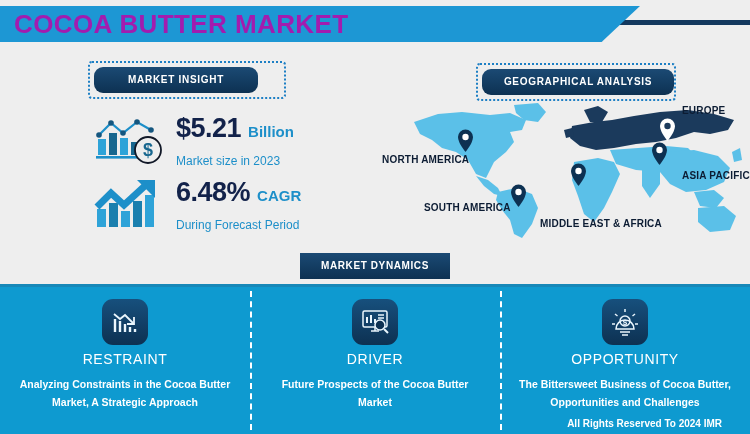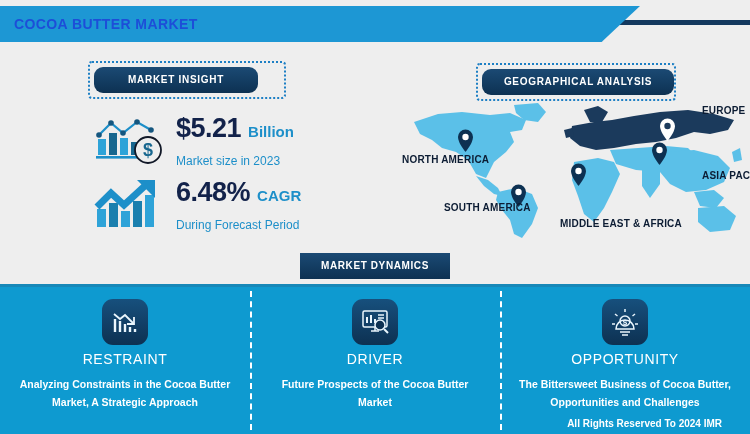--- a/index.html
+++ b/index.html
@@ -31,22 +31,22 @@
     width: 640px; height: 36px;
     background: #1d97d4;
     clip-path: polygon(0 0, 100% 0, 94% 100%, 0 100%);
     box-shadow: 0 2px 3px rgba(0,0,0,0.18);
   }
   .header-title {
     position: absolute;
     left: 14px; top: 0;
     height: 48px;
     line-height: 36px;
-    color: #1d4ed8;
-    font-size: 14px;
+    color: #a21caf;
+    font-size: 26px;
     font-weight: bold;
     letter-spacing: 0.4px;
     white-space: nowrap;
   }
 
   
   .badge-outer {
     position: absolute;
     border: 2px dotted #1d7fc4;
     padding: 4px;
@@ -111,21 +111,20 @@
     left: 398px; top: 100px;
     width: 348px; height: 142px;
   }
   .map-label {
     position: absolute;
     font-size: 10px;
     font-weight: bold;
     color: #0c1c33;
     white-space: nowrap;
     letter-spacing: 0.2px;
-    margin-left: 20px;
   }
   #lbl-north-america { left: -16px; top: 54px; }
   #lbl-south-america { left: 26px; top: 102px; }
   #lbl-middle-east   { left: 142px; top: 118px; }
   #lbl-europe        { left: 284px; top: 5px; }
   #lbl-asia-pacific  { left: 284px; top: 70px; }
 
   
   #badge-dynamics {
     position: absolute;

